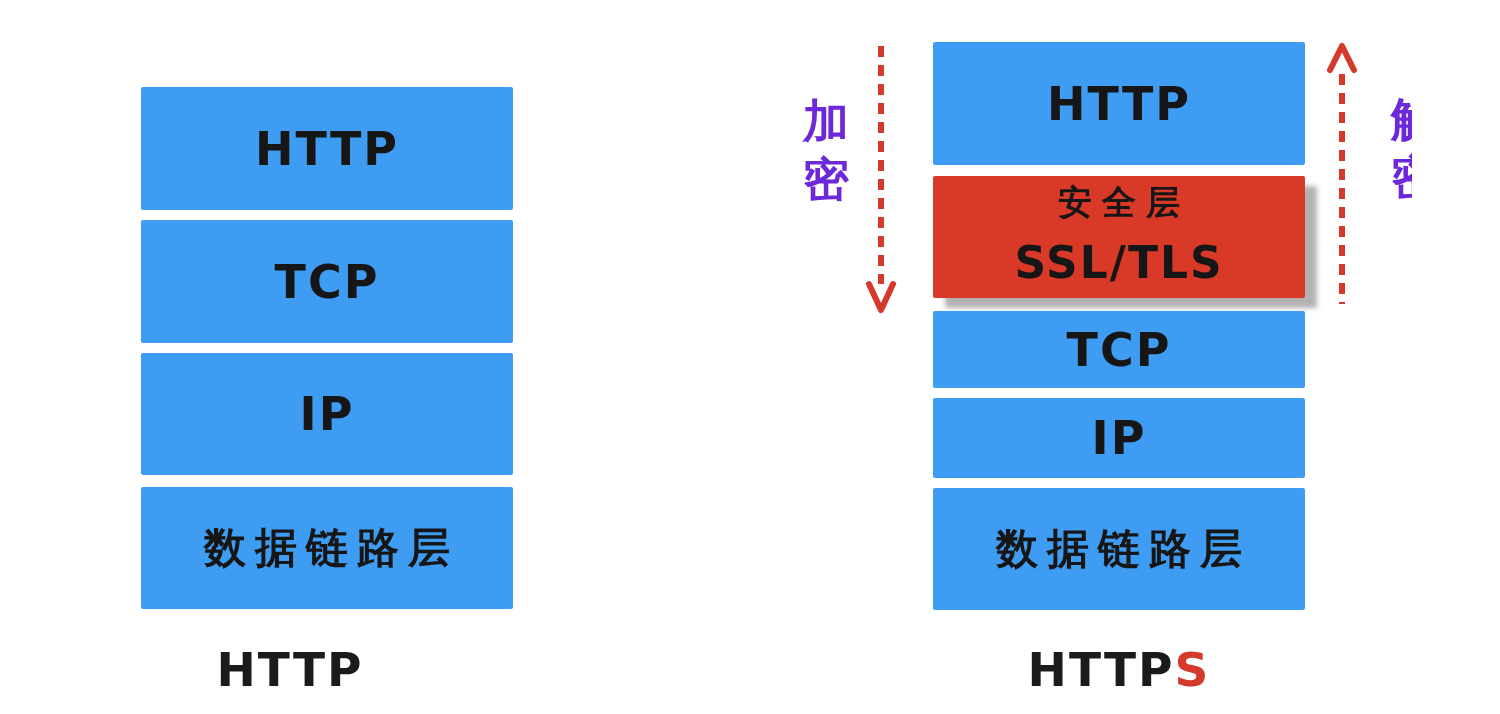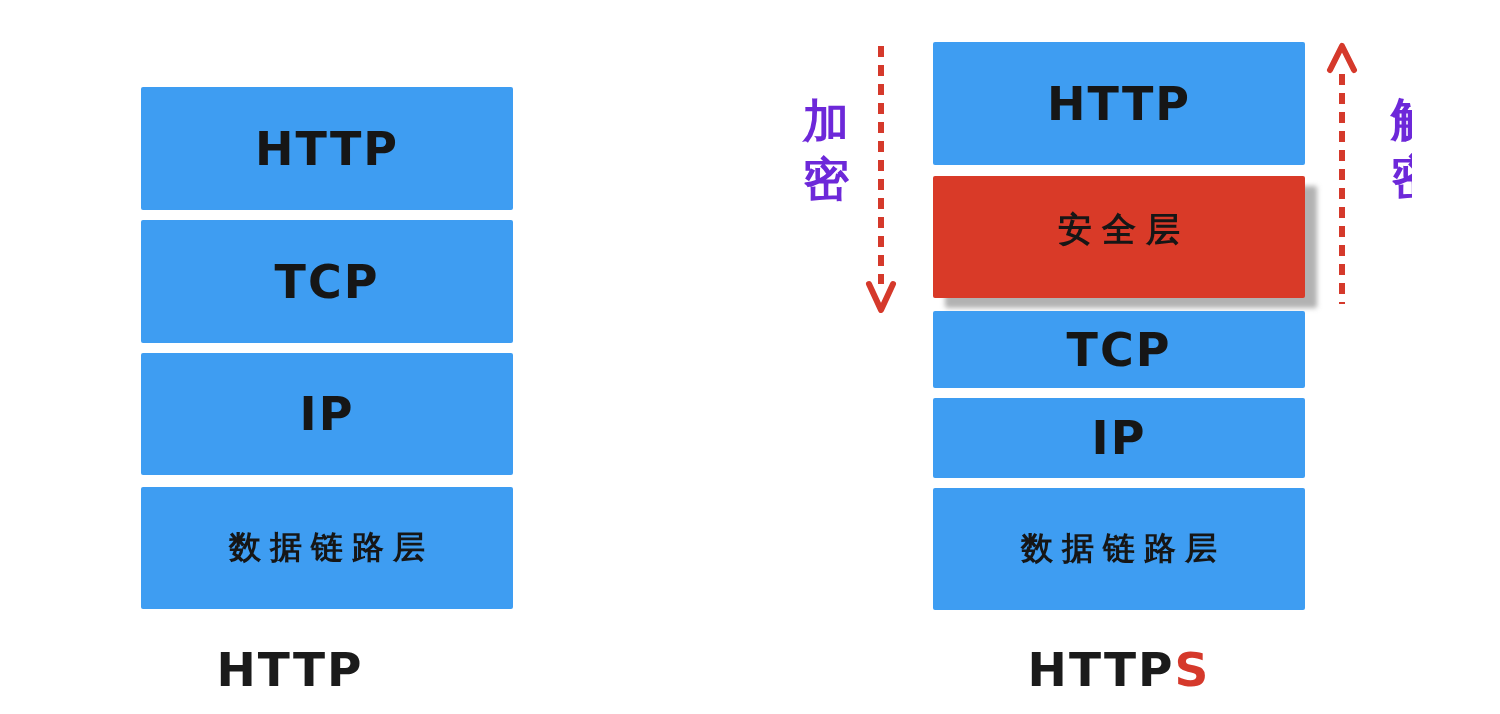--- a/index.html
+++ b/index.html
@@ -21,36 +21,36 @@
     justify-content: center;
     flex-direction: column;
     color: #161616;
     font-weight: bold;
     border-radius: 2px;
   }
   .layer-blue { background: #3E9DF2; }
   .layer-red  { background: #D93A28; box-shadow: 12px 10px 5px rgba(115,115,115,0.55); }
 
   .latin-label   { font-size: 46px; letter-spacing: 2px; }
-  .chinese-label { font-size: 32px; letter-spacing: 9px; text-indent: 9px; }
+  .chinese-label { font-size: 42px; letter-spacing: 9px; text-indent: 9px; }
 
   
   .l-box1 { left: 141px; top: 87px;  width: 372px; height: 123px; }
   .l-box2 { left: 141px; top: 220px; width: 372px; height: 123px; }
   .l-box3 { left: 141px; top: 353px; width: 372px; height: 122px; }
   .l-box4 { left: 141px; top: 487px; width: 372px; height: 122px; }
 
   
   .r-box1 { left: 933px; top: 42px;  width: 372px; height: 123px; }
   .r-box2 { left: 933px; top: 176px; width: 372px; height: 122px; }
   .r-box3 { left: 933px; top: 311px; width: 372px; height: 77px;  }
   .r-box4 { left: 933px; top: 398px; width: 372px; height: 80px;  }
   .r-box5 { left: 933px; top: 488px; width: 372px; height: 122px; }
 
-  .security-line1 { font-size: 34px; letter-spacing: 10px; text-indent: 10px; line-height: 1.1; margin-bottom: 14px; }
+  .security-line1 { font-size: 34px; letter-spacing: 10px; text-indent: 10px; line-height: 1.1; margin-bottom: 14px; font-family: Liberation Mono, monospace; }
   .security-line2 { font-size: 44px; letter-spacing: 2px; line-height: 1.1; }
 
   .stack-title {
     position: absolute;
     font-size: 47px;
     font-weight: bold;
     color: #1b1b1b;
     letter-spacing: 2px;
     text-align: center;
   }
@@ -101,20 +101,21 @@
   <div class="layer-box layer-blue l-box4">
     <span class="chinese-label">数据链路层</span>
   </div>
   <div class="stack-title left-title">HTTP</div>
 
   <div class="layer-box layer-blue r-box1">
     <span class="latin-label">HTTP</span>
   </div>
   <div class="layer-box layer-red r-box2">
     <span class="security-line1">安全层</span>
+    <span class="security-line2">SSL/TLS</span>
   </div>
   <div class="layer-box layer-blue r-box3">
     <span class="latin-label">TCP</span>
   </div>
   <div class="layer-box layer-blue r-box4">
     <span class="latin-label">IP</span>
   </div>
   <div class="layer-box layer-blue r-box5">
     <span class="chinese-label">数据链路层</span>
   </div>

